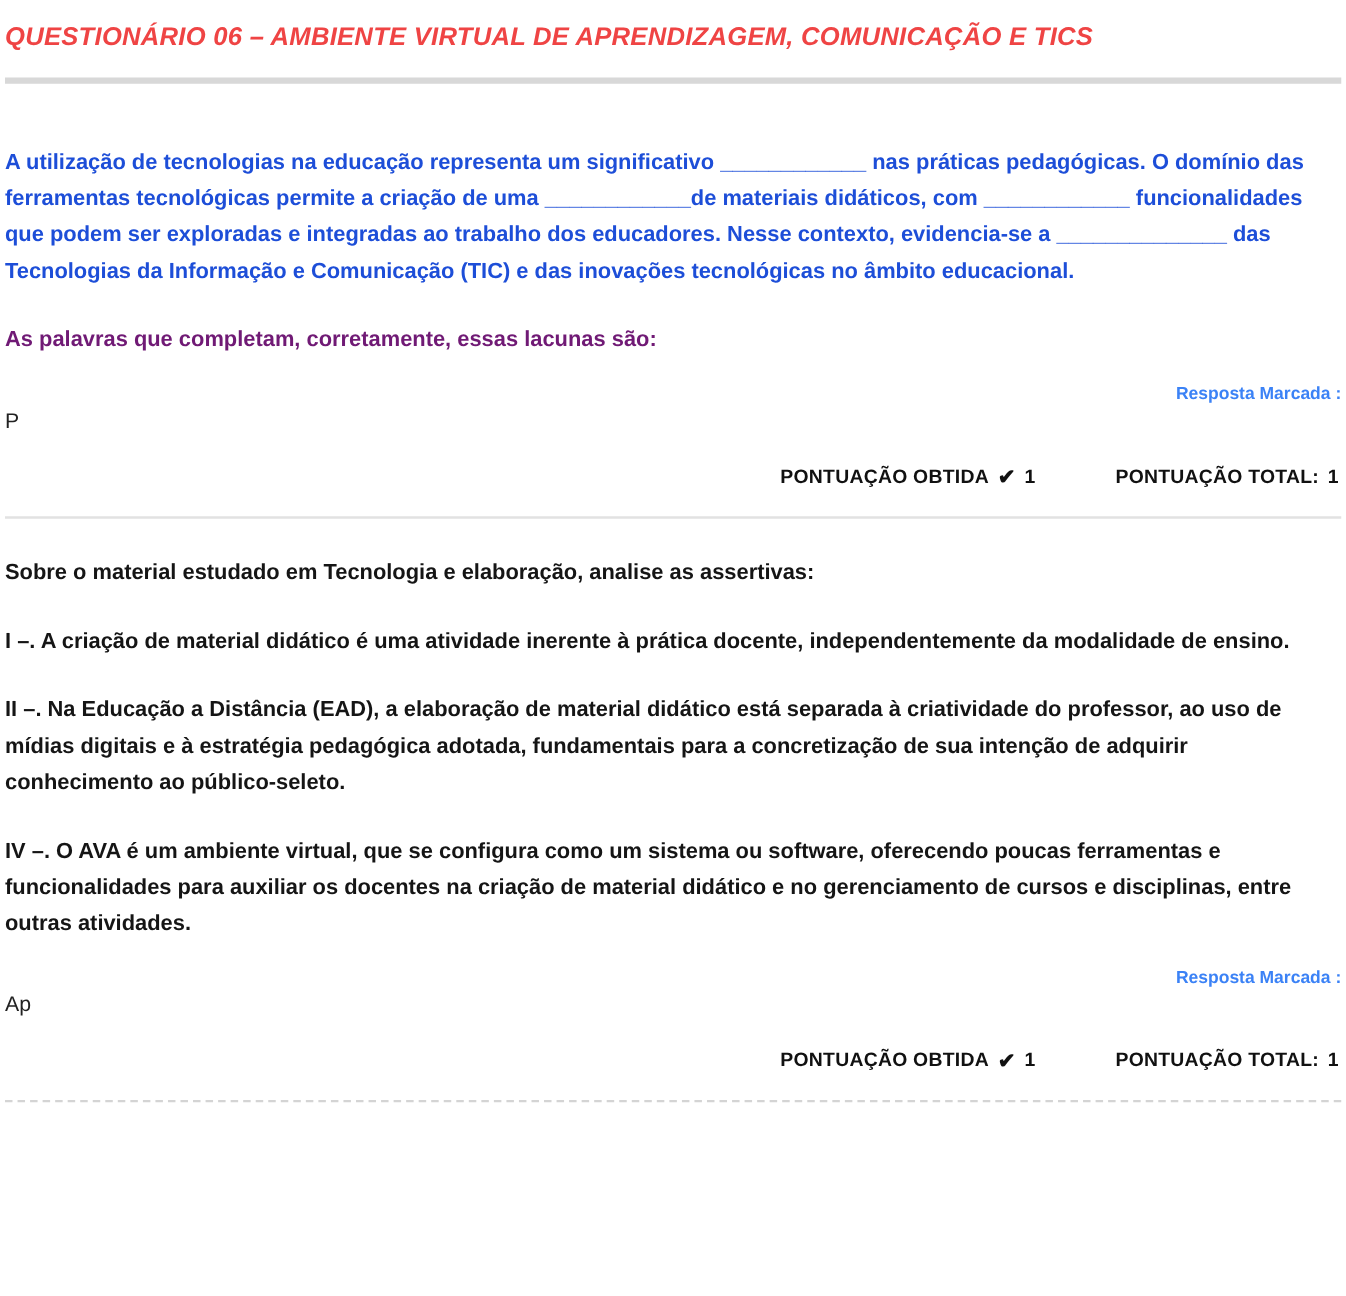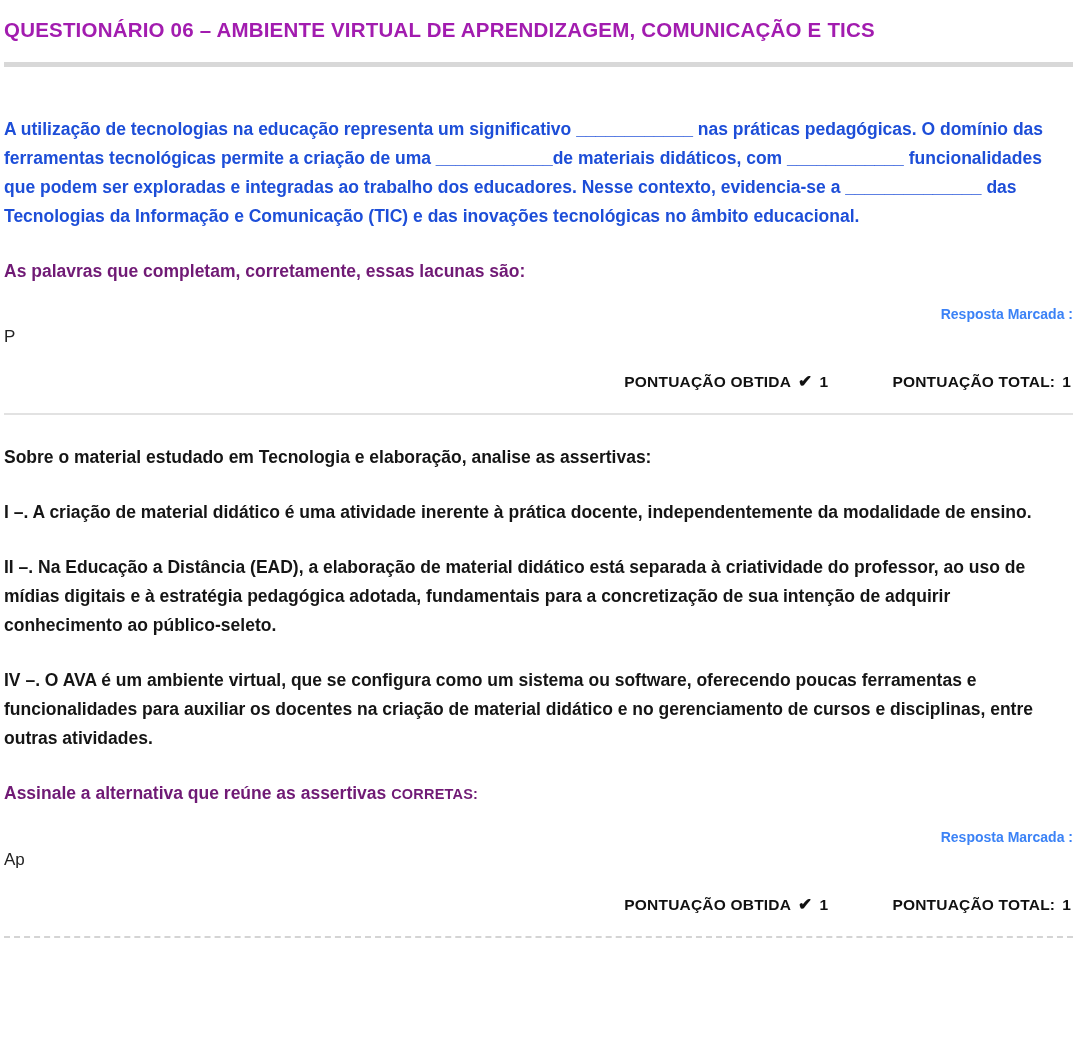--- a/index.html
+++ b/index.html
@@ -9,22 +9,23 @@
     color: #1b1b1b;
     font-family: "Liberation Sans", sans-serif;
     -webkit-font-smoothing: antialiased;
   }
   .page { padding: 8px 4px 0 4px; }
 
   .title {
     font-size: 20.5px;
     font-weight: 700;
     letter-spacing: 0.2px;
-    color: #a21caf;
+    color: #ef4444;
     margin: 10px 0 20px 0;
+    font-style: italic;
   }
   .title-divider {
     height: 5px;
     background: #d8d8d8;
     margin: 0 0 48px 0;
   }
 
   .question { padding: 0; }
 
   .q-body {
@@ -135,23 +136,20 @@
 
   <hr class="q-divider">
 
   <section class="question">
     <p class="q-intro">Sobre o material estudado em Tecnologia e elaboração, analise as assertivas:</p>
 
     <p class="assertion first">I –. A criação de material didático é uma atividade inerente à prática docente, independentemente da modalidade de ensino.</p>
     <p class="assertion">II –. Na Educação a Distância (EAD), a elaboração de material didático está separada à criatividade do professor, ao uso de mídias digitais e à estratégia pedagógica adotada, fundamentais para a concretização de sua intenção de adquirir conhecimento ao público-seleto.</p>
     <p class="assertion">IV –. O AVA é um ambiente virtual, que se configura como um sistema ou software, oferecendo poucas ferramentas e funcionalidades para auxiliar os docentes na criação de material didático e no gerenciamento de cursos e disciplinas, entre outras atividades.</p>
 
-    <p class="q-prompt">
-      <span>Assinale a alternativa que reúne as assertivas </span><span class="caps">CORRETAS:</span>
-    </p>
 
     <div class="answer-label">Resposta Marcada :</div>
     <div class="answer-value">Ap</div>
 
     <div class="score-row">
       <span class="score-item">
         <span>PONTUAÇÃO OBTIDA</span>
         <span class="check">✔</span>
         <span>1</span>
       </span>

